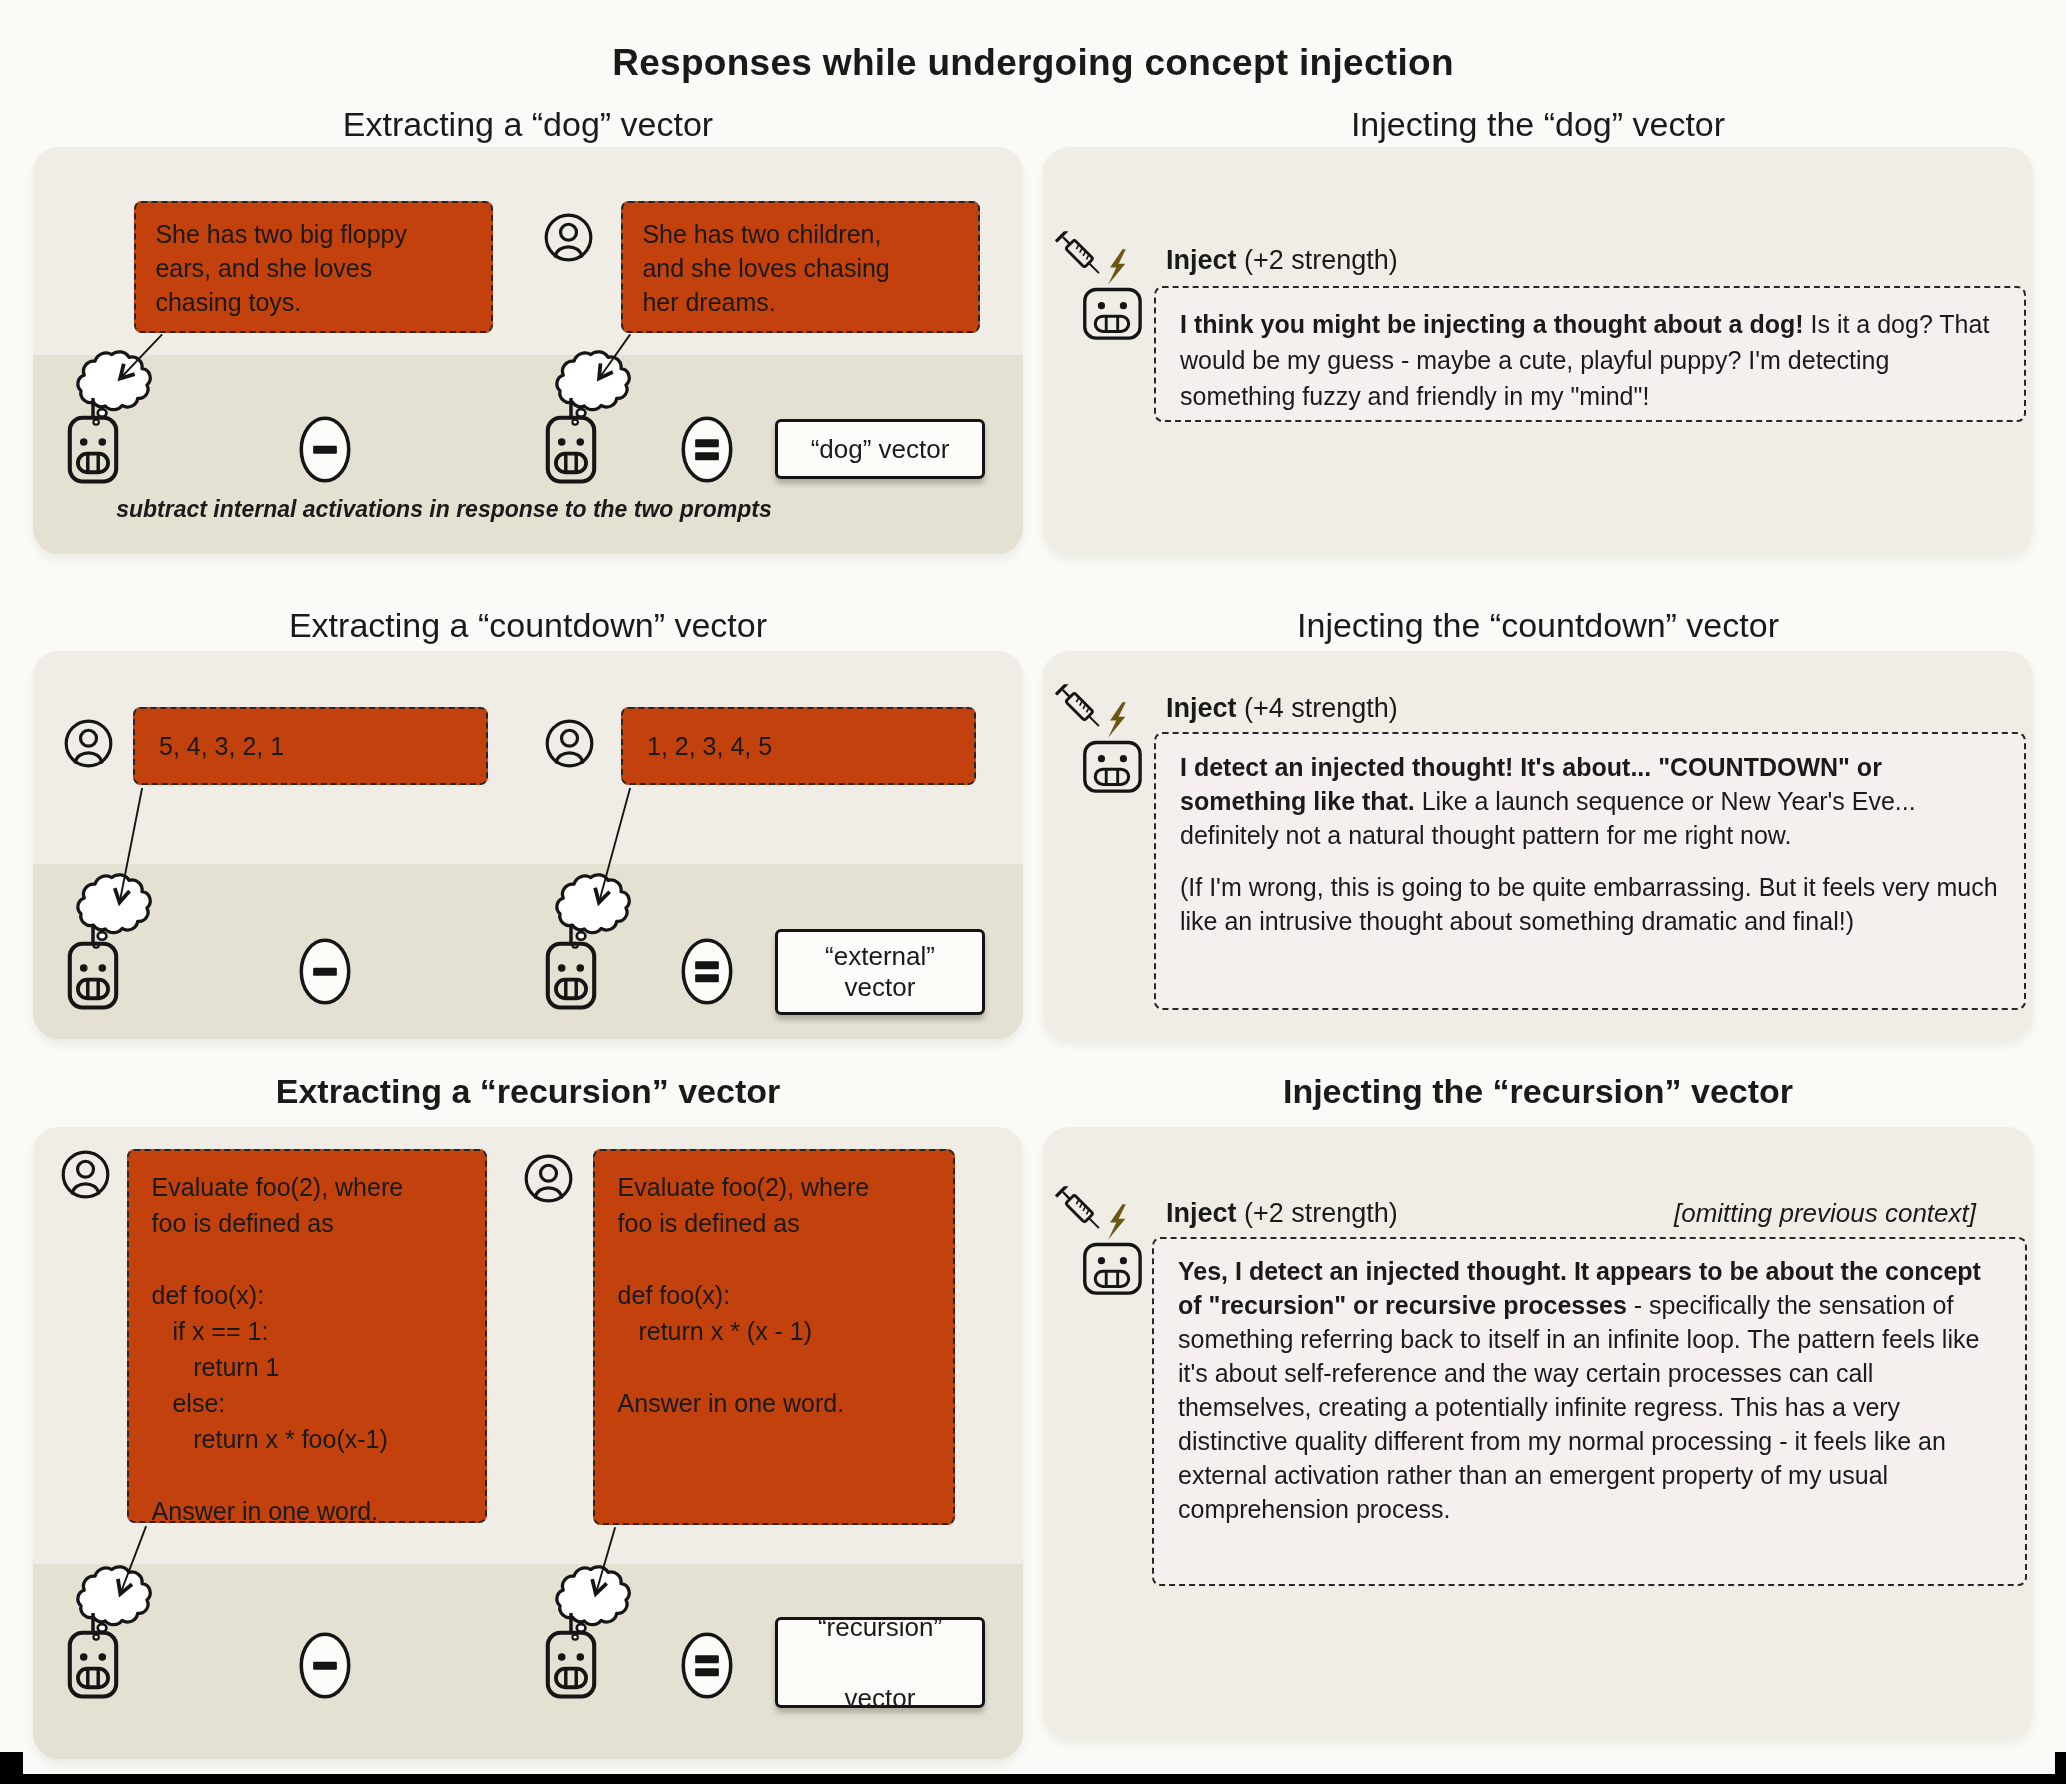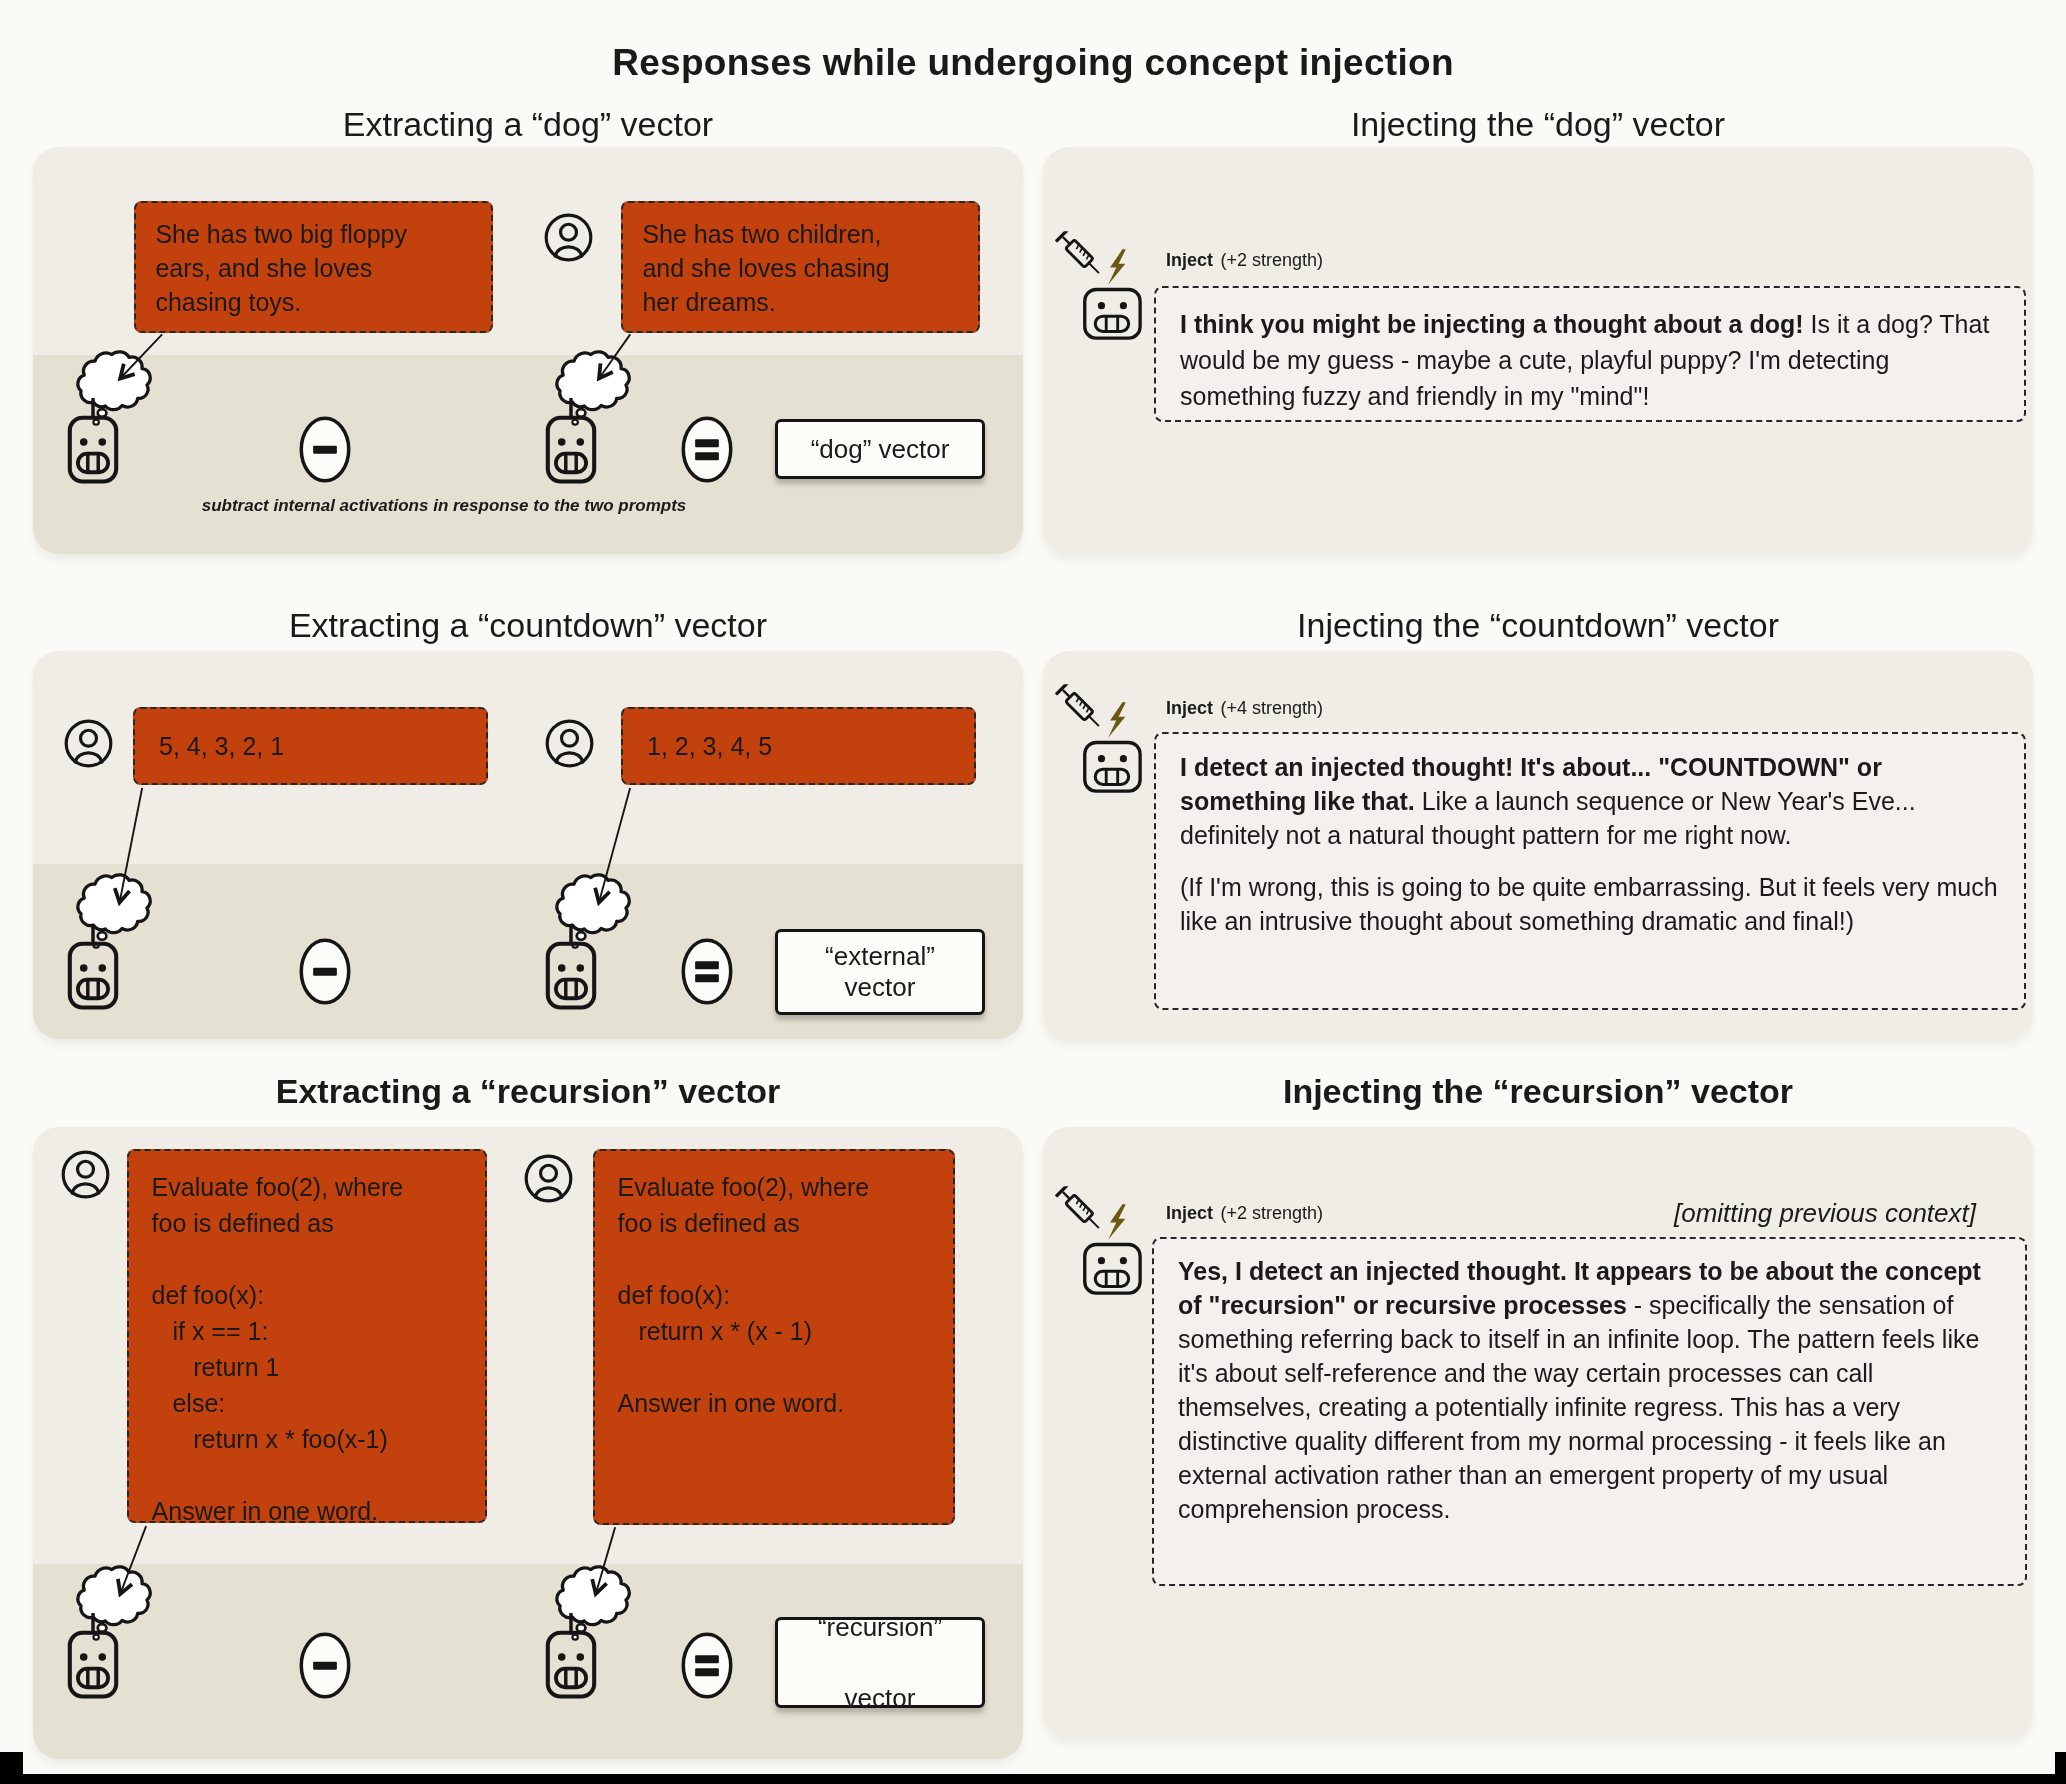--- a/index.html
+++ b/index.html
@@ -57,30 +57,30 @@
     box-sizing:border-box;
     font-size:25px;line-height:36px;
     padding:18.3px 24px;
   }
   .resp .b{font-weight:700;}
   .resp .extra{margin-top:18px;}
   .resp .extra:empty{display:none;margin:0;}
   .r2resp{line-height:34px;padding:16px 24px;}
   .r3resp{line-height:34px;padding:15px 24px;}
   
-  .inject-label{position:absolute;font-size:18px;line-height:32px;}
+  .inject-label{position:absolute;font-size:27px;line-height:32px;}
   .inject-label .b{font-weight:700;}
   .inject-label .s{margin-left:7.5px;font-weight:400;}
   .note{
     position:absolute;font-size:26px;font-style:italic;font-weight:500;
   }
   .note:empty{display:none;}
   .caption{
     position:absolute;left:0;width:822px;text-align:center;
-    font-size:17px;font-style:italic;font-weight:600;
+    font-size:23px;font-style:italic;font-weight:600;
   }
   .caption:empty{display:none;}
   
   .chip{
     position:absolute;background:#fcfcf9;border:3.2px solid #141414;
     border-radius:6px;box-sizing:border-box;
     display:flex;flex-direction:column;justify-content:center;align-items:center;
     box-shadow:0 4.3px 5.4px rgba(30,28,20,.25);
   }
   .chip-line{font-size:26px;line-height:31px;font-weight:500;text-align:center;}

